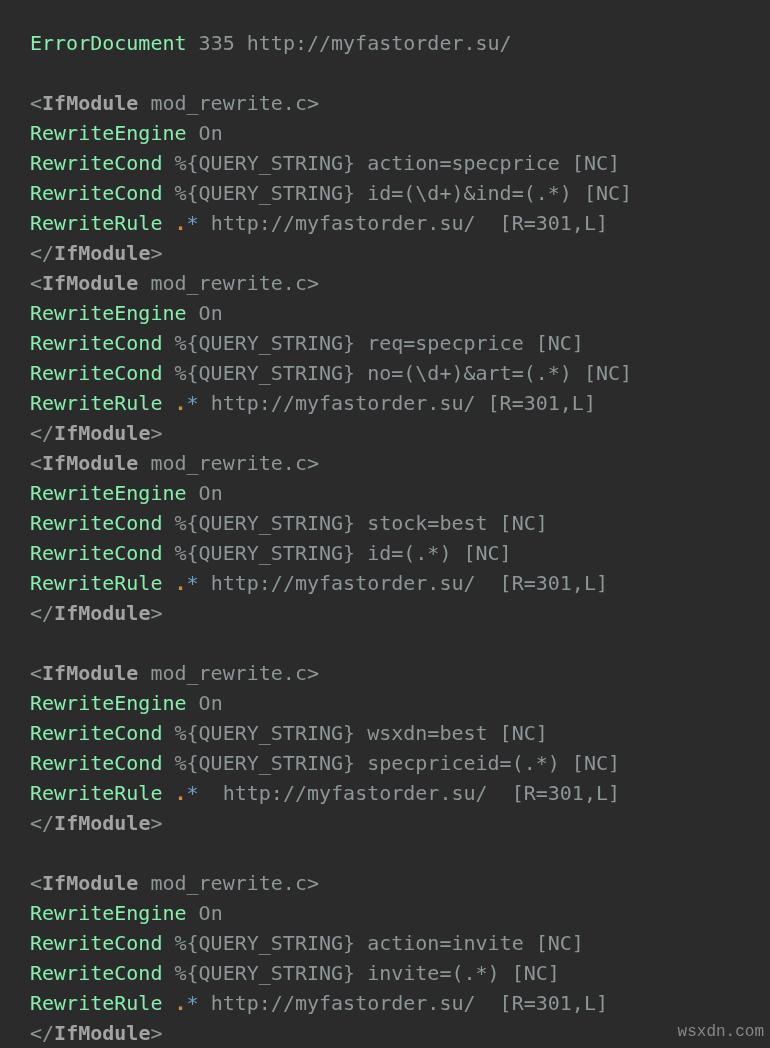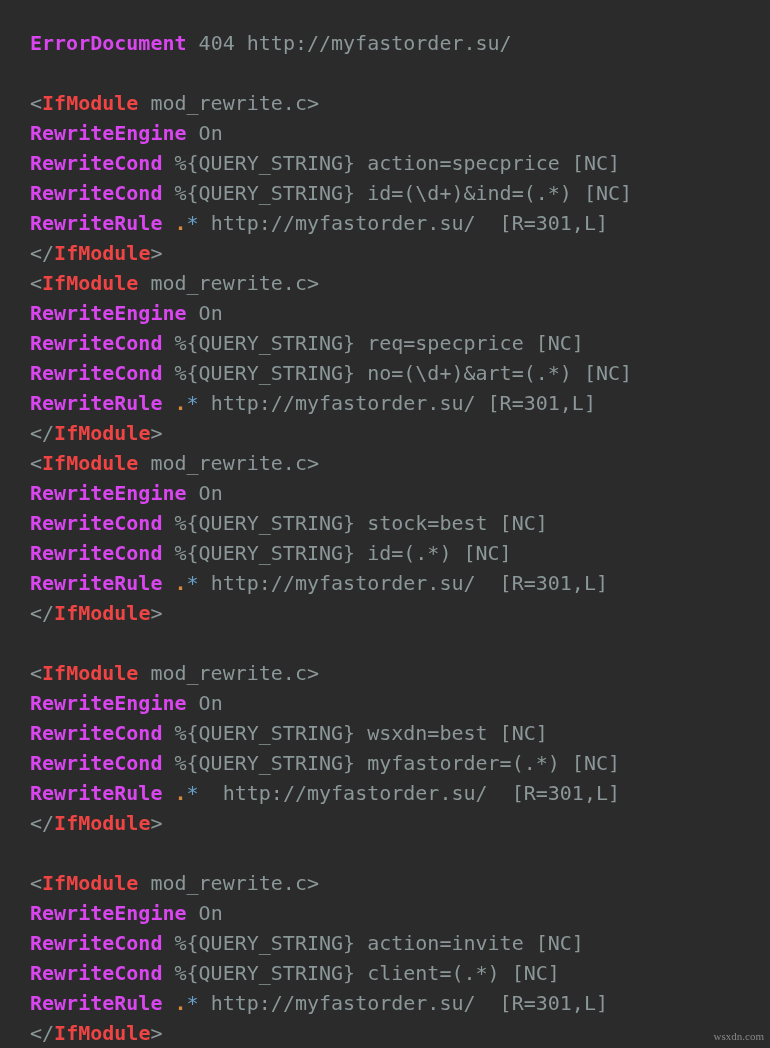--- a/index.html
+++ b/index.html
@@ -12,39 +12,39 @@
     font-size: 20px;
     line-height: 1.5;
     position: relative;
   }
   pre.code {
     margin: 0;
     padding: 28px 30px;
     white-space: pre;
     color: #8b9798;
   }
-  .kw    { color: #d946ef; font-weight: bold; }
-  .kw2   { color: #ef4444; font-weight: bold; text-align: right; }
+  .kw    { color: #86efac; font-weight: normal; }
+  .kw2   { color: #a3a3a3; font-weight: bold; text-align: right; }
   .arg   { color: #8b9798; }
   .dot   { color: #d7893a; font-weight: bold; }
   .star  { color: #6aa0c9; }
   .br    { color: #8b9798; }
   .watermark {
     position: absolute;
     right: 6px;
     bottom: 4px;
-    font-size: 11px;
+    font-size: 16px;
     color: #888;
-    font-family: Liberation Serif, serif;
+    font-family: Liberation Mono, monospace;
   }
 </style>
 </head>
 <body>
 
-<pre class="code" id="code"><span><span class="kw">ErrorDocument</span><span class="arg"> 404 http://myfastorder.su/</span></span>
+<pre class="code" id="code"><span><span class="kw">ErrorDocument</span><span class="arg"> 335 http://myfastorder.su/</span></span>
 <span><span class="arg"></span></span>
 <span><span class="br">&lt;</span><span class="kw2">IfModule</span><span class="arg"> mod_rewrite.c</span><span class="br">&gt;</span></span>
 <span><span class="kw">RewriteEngine</span><span class="arg"> On</span></span>
 <span><span class="kw">RewriteCond</span><span class="arg"> %{QUERY_STRING} action=specprice [NC]</span></span>
 <span><span class="kw">RewriteCond</span><span class="arg"> %{QUERY_STRING} id=(\d+)&amp;ind=(.*) [NC]</span></span>
 <span><span class="kw">RewriteRule</span><span class="arg"> </span><span class="dot">.</span><span class="star">*</span><span class="arg"> http://myfastorder.su/  [R=301,L]</span></span>
 <span><span class="br">&lt;/</span><span class="kw2">IfModule</span><span class="br">&gt;</span></span>
 <span><span class="br">&lt;</span><span class="kw2">IfModule</span><span class="arg"> mod_rewrite.c</span><span class="br">&gt;</span></span>
 <span><span class="kw">RewriteEngine</span><span class="arg"> On</span></span>
 <span><span class="kw">RewriteCond</span><span class="arg"> %{QUERY_STRING} req=specprice [NC]</span></span>
@@ -54,23 +54,23 @@
 <span><span class="br">&lt;</span><span class="kw2">IfModule</span><span class="arg"> mod_rewrite.c</span><span class="br">&gt;</span></span>
 <span><span class="kw">RewriteEngine</span><span class="arg"> On</span></span>
 <span><span class="kw">RewriteCond</span><span class="arg"> %{QUERY_STRING} stock=best [NC]</span></span>
 <span><span class="kw">RewriteCond</span><span class="arg"> %{QUERY_STRING} id=(.*) [NC]</span></span>
 <span><span class="kw">RewriteRule</span><span class="arg"> </span><span class="dot">.</span><span class="star">*</span><span class="arg"> http://myfastorder.su/  [R=301,L]</span></span>
 <span><span class="br">&lt;/</span><span class="kw2">IfModule</span><span class="br">&gt;</span></span>
 <span><span class="arg"></span></span>
 <span><span class="br">&lt;</span><span class="kw2">IfModule</span><span class="arg"> mod_rewrite.c</span><span class="br">&gt;</span></span>
 <span><span class="kw">RewriteEngine</span><span class="arg"> On</span></span>
 <span><span class="kw">RewriteCond</span><span class="arg"> %{QUERY_STRING} wsxdn=best [NC]</span></span>
-<span><span class="kw">RewriteCond</span><span class="arg"> %{QUERY_STRING} myfastorder=(.*) [NC]</span></span>
+<span><span class="kw">RewriteCond</span><span class="arg"> %{QUERY_STRING} specpriceid=(.*) [NC]</span></span>
 <span><span class="kw">RewriteRule</span><span class="arg"> </span><span class="dot">.</span><span class="star">*</span><span class="arg">  http://myfastorder.su/  [R=301,L]</span></span>
 <span><span class="br">&lt;/</span><span class="kw2">IfModule</span><span class="br">&gt;</span></span>
 <span><span class="arg"></span></span>
 <span><span class="br">&lt;</span><span class="kw2">IfModule</span><span class="arg"> mod_rewrite.c</span><span class="br">&gt;</span></span>
 <span><span class="kw">RewriteEngine</span><span class="arg"> On</span></span>
 <span><span class="kw">RewriteCond</span><span class="arg"> %{QUERY_STRING} action=invite [NC]</span></span>
-<span><span class="kw">RewriteCond</span><span class="arg"> %{QUERY_STRING} client=(.*) [NC]</span></span>
+<span><span class="kw">RewriteCond</span><span class="arg"> %{QUERY_STRING} invite=(.*) [NC]</span></span>
 <span><span class="kw">RewriteRule</span><span class="arg"> </span><span class="dot">.</span><span class="star">*</span><span class="arg"> http://myfastorder.su/  [R=301,L]</span></span>
 <span><span class="br">&lt;/</span><span class="kw2">IfModule</span><span class="br">&gt;</span></span></pre>
 <div class="watermark">wsxdn.com</div>
 
 </body></html>

